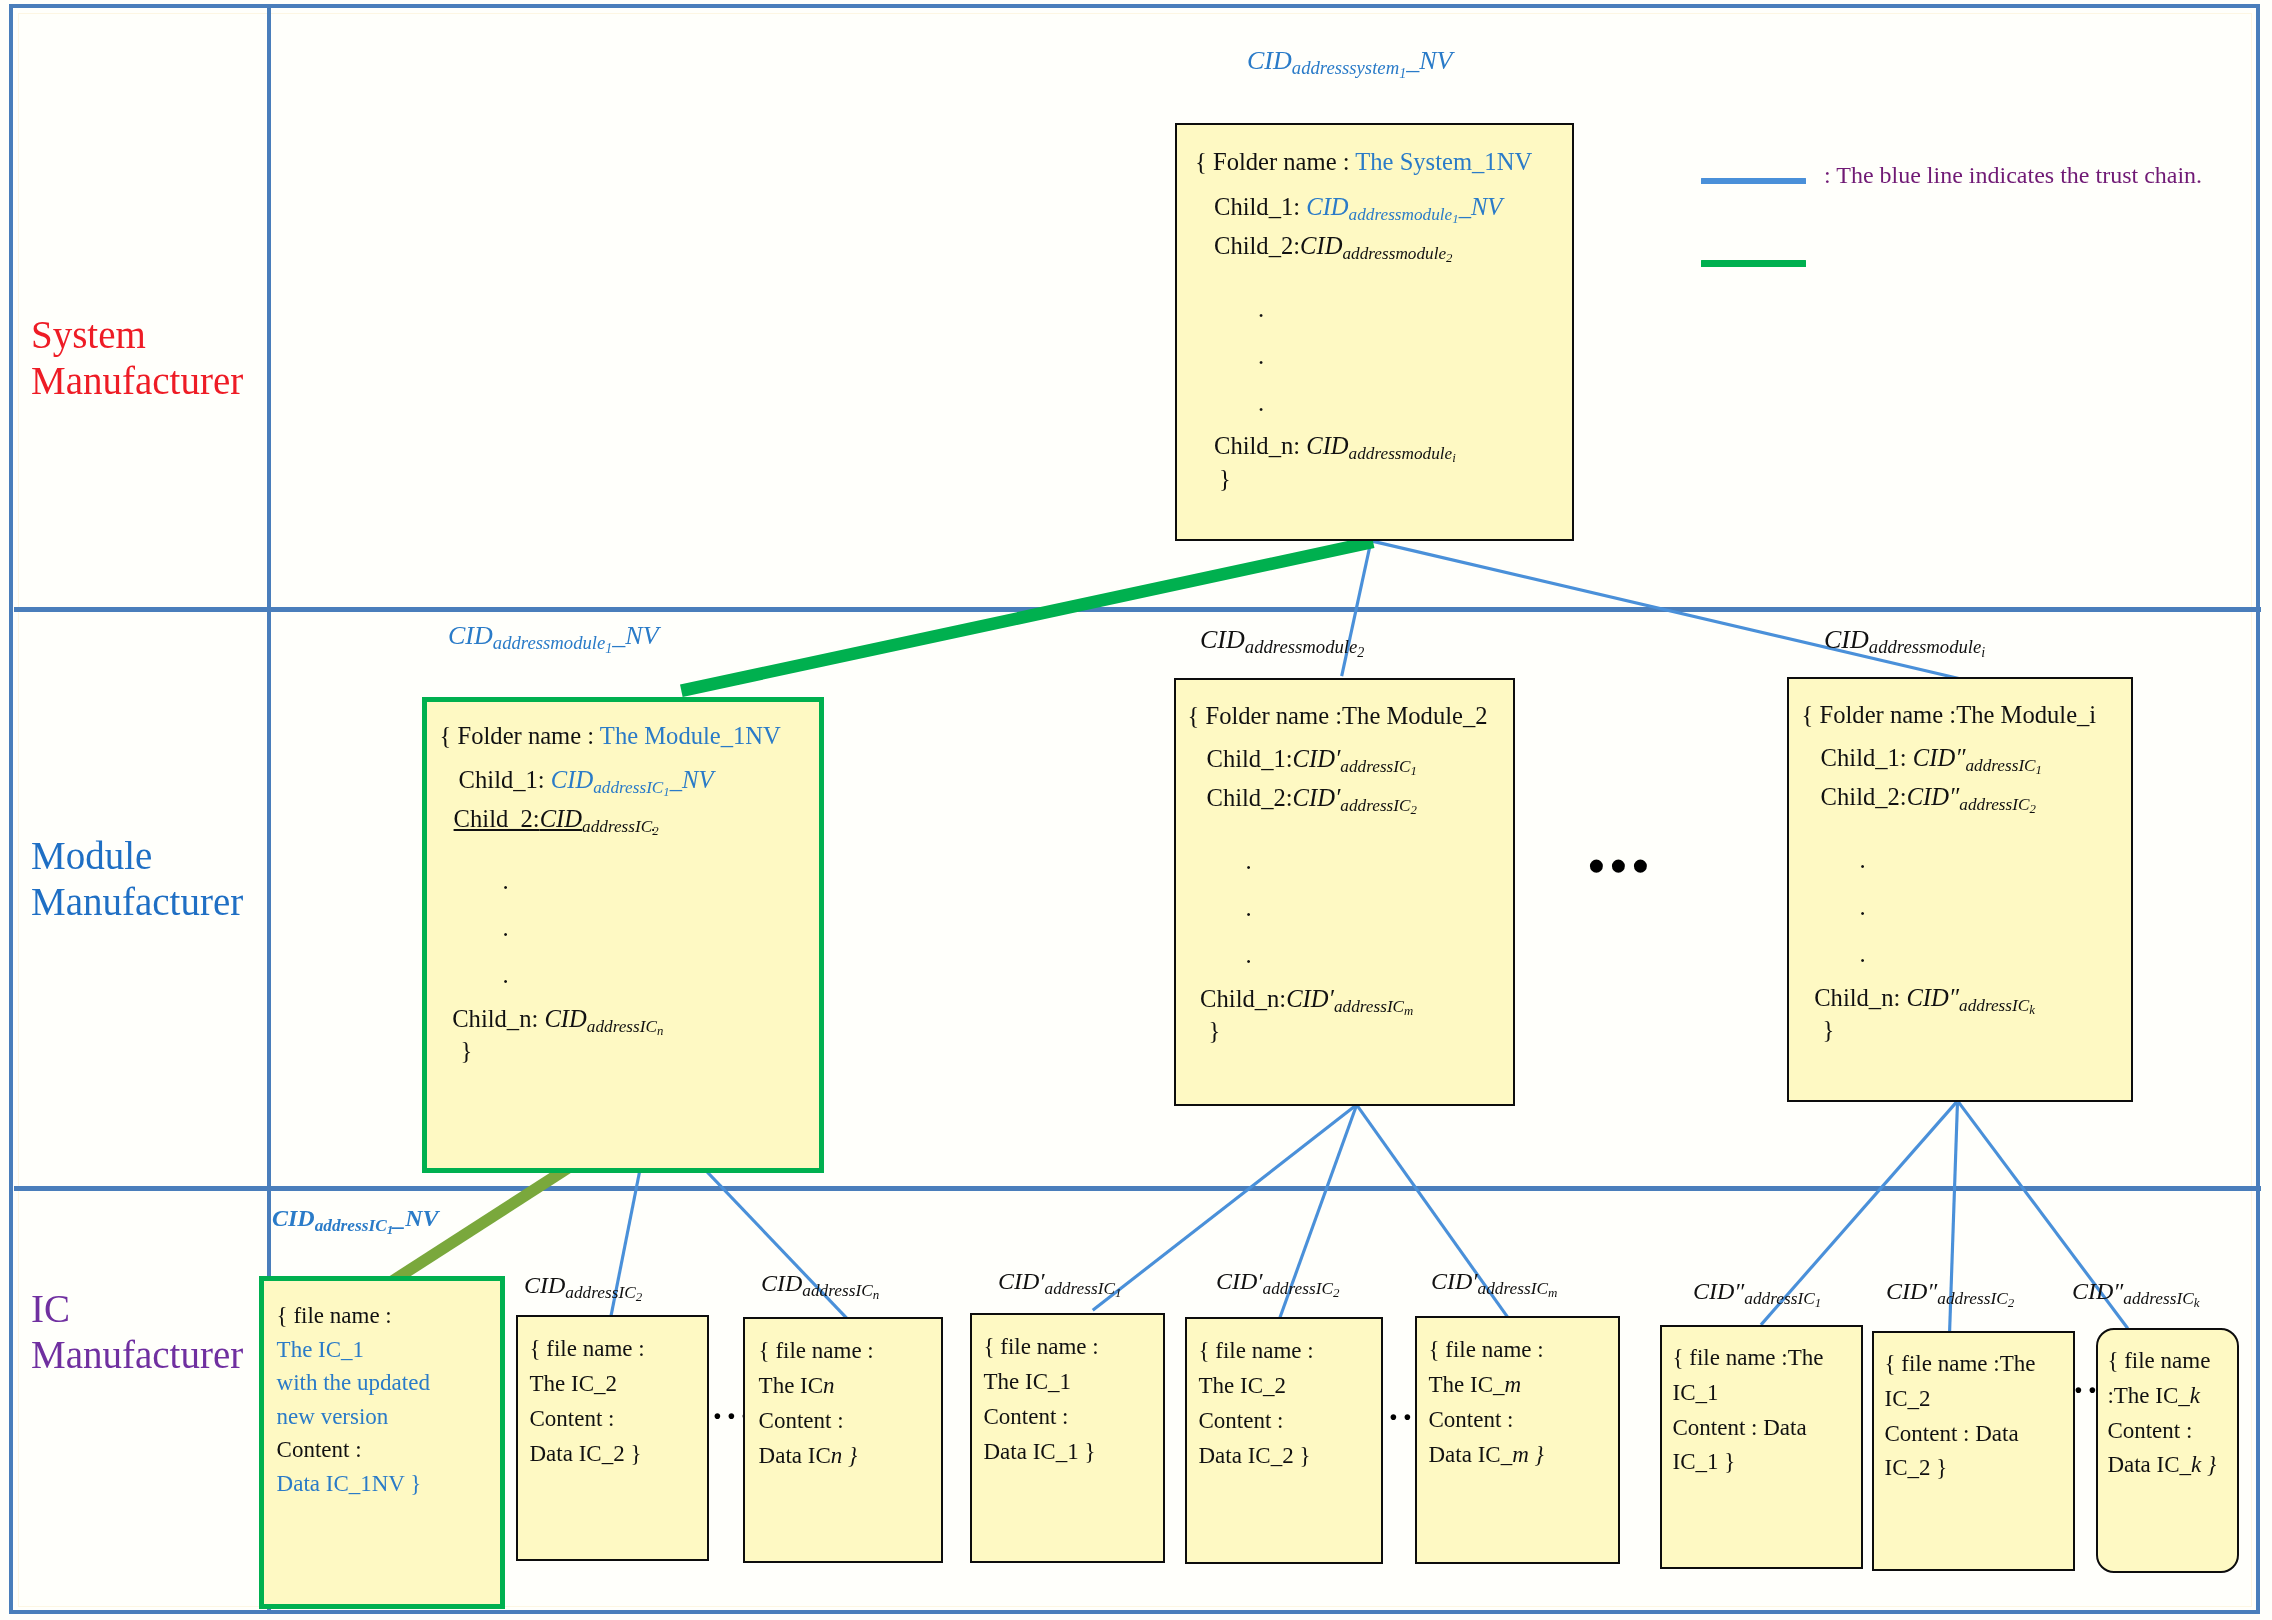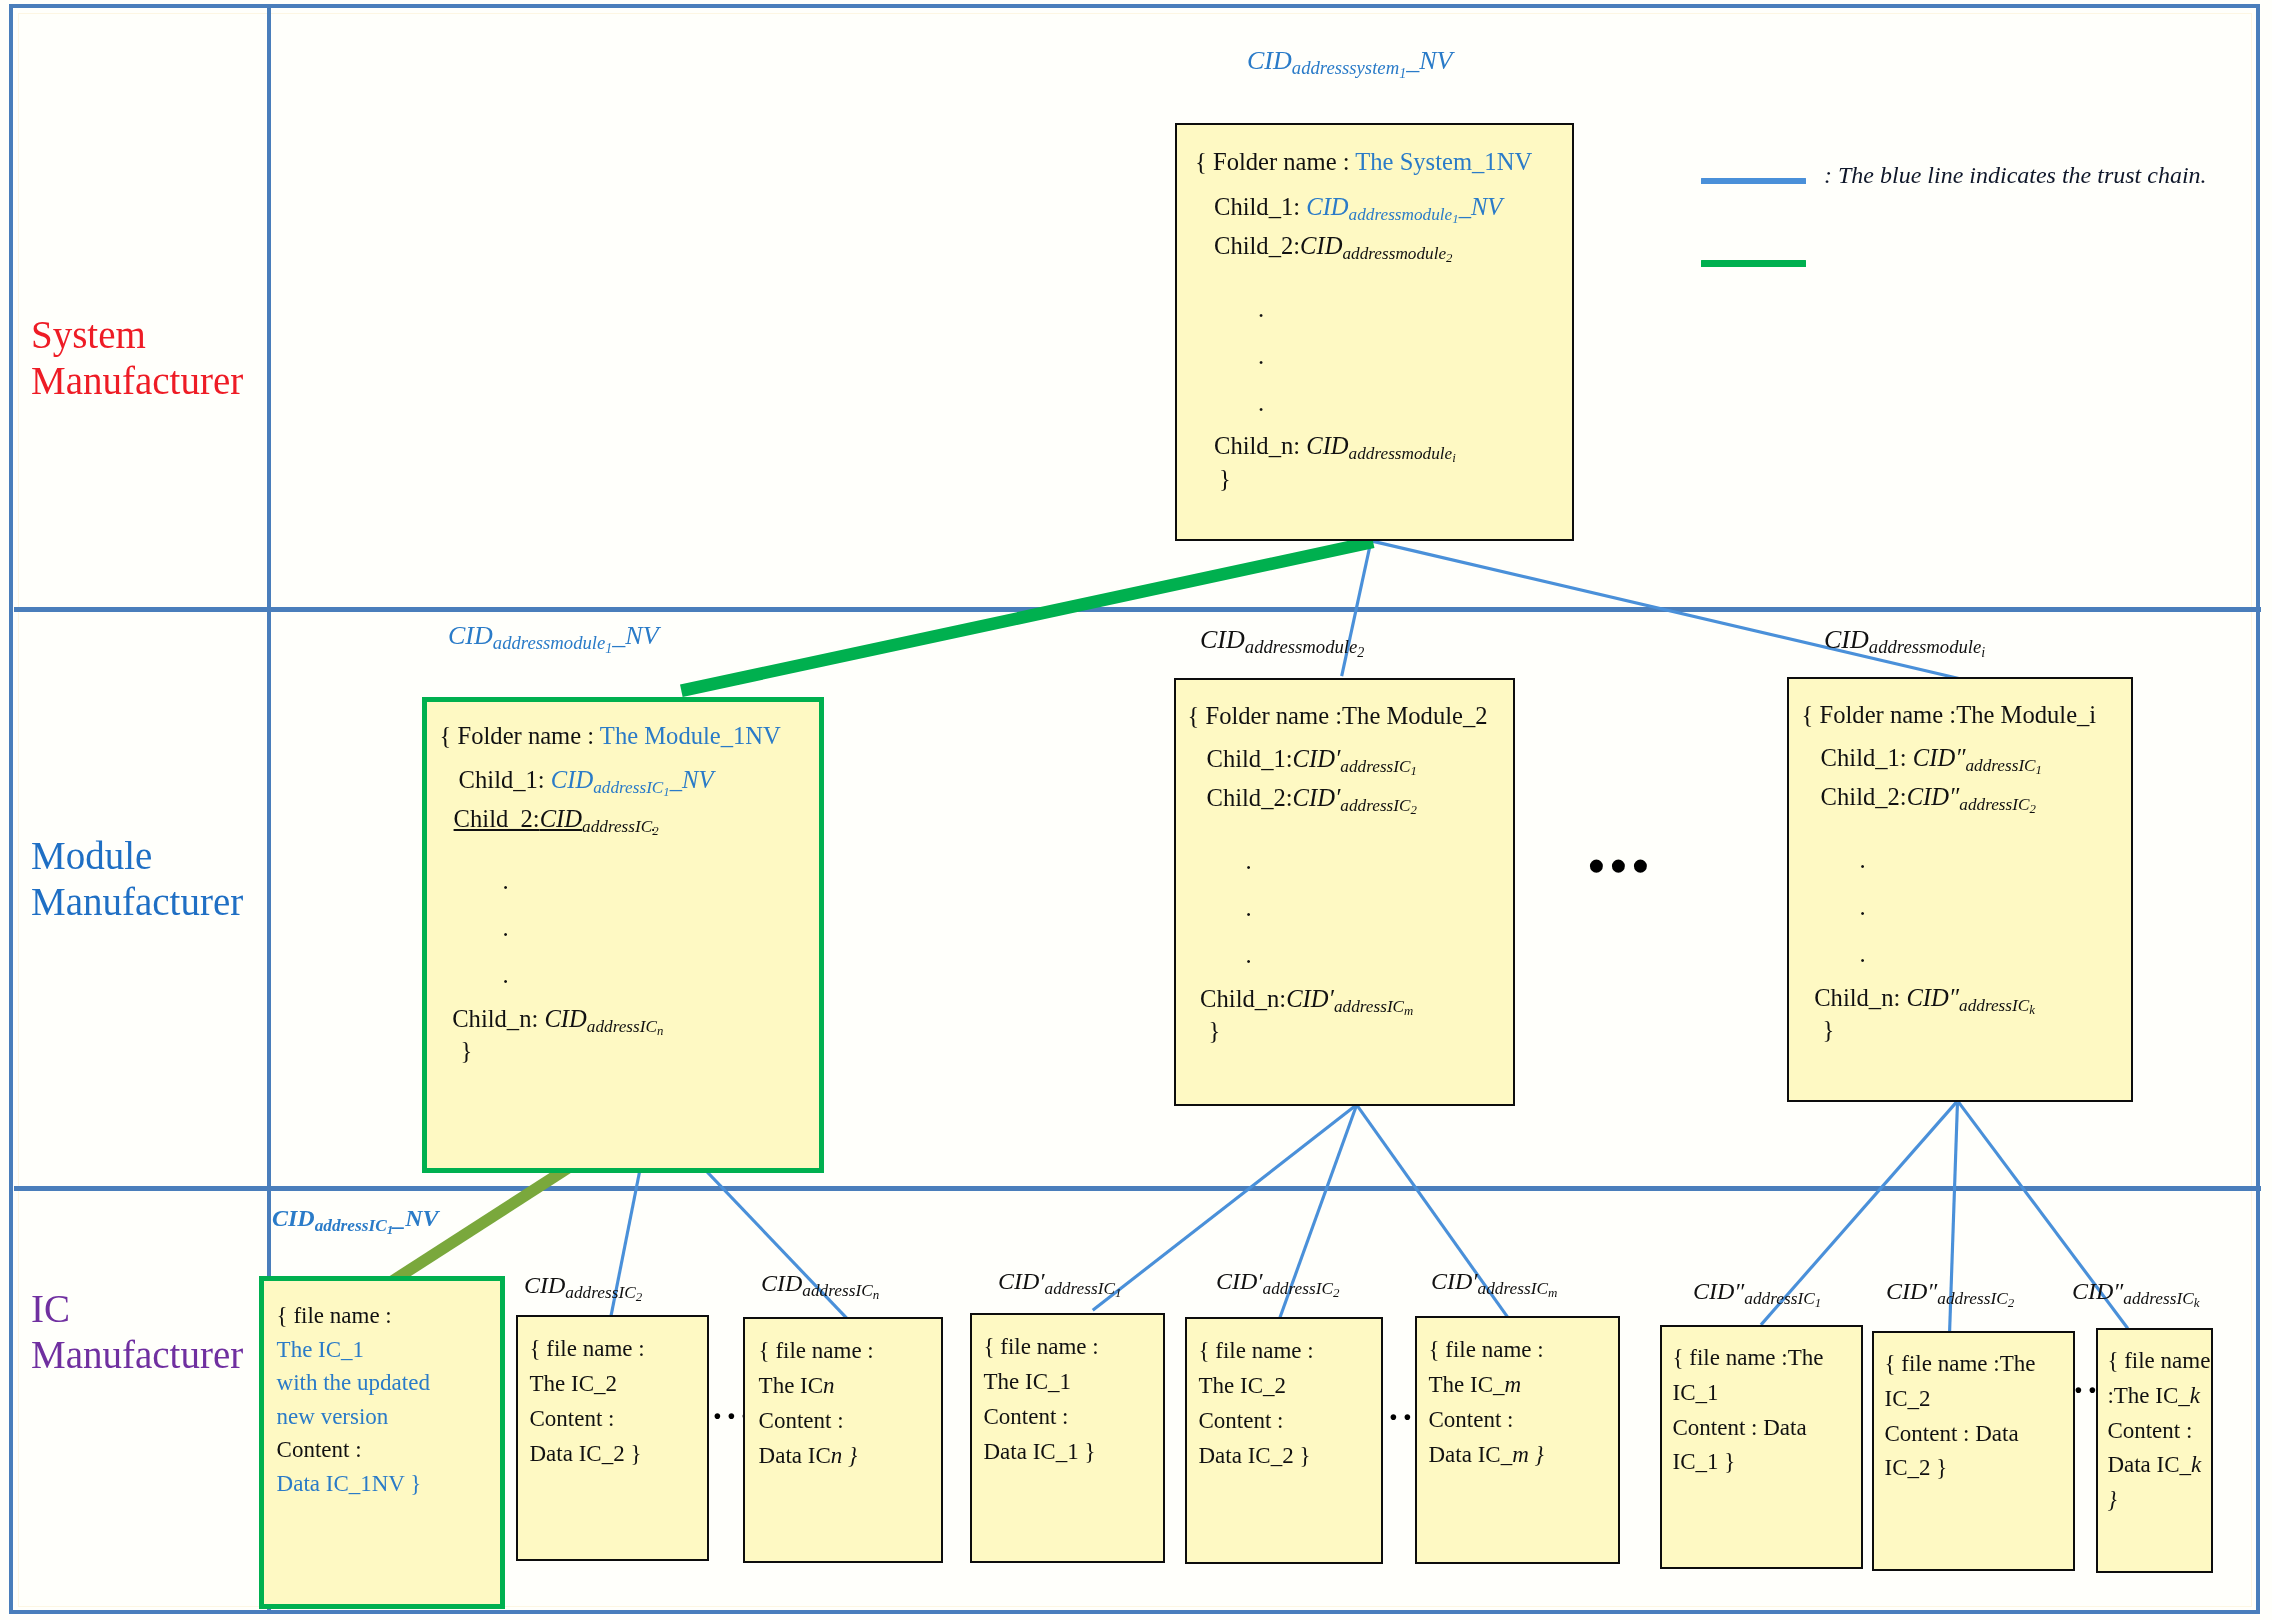--- a/index.html
+++ b/index.html
@@ -44,22 +44,22 @@
   .frow .s1{font-size:.70em;font-style:italic;vertical-align:-.30em;}
   .frow .s2{font-size:.52em;font-style:italic;vertical-align:-.62em;}
   .blue{color:#2a7bc8;}
   .dots{font-size:24.6px;line-height:1.0;letter-spacing:1px;}
 
   .ellip{position:absolute;font-size:48px;font-weight:700;letter-spacing:5.2px;color:#000;
          font-family:"Liberation Serif", serif;}
 
   
   .legend-line{position:absolute;height:5.8px;border-radius:0.5px;}
-  .legend-text{position:absolute;font-size:24px;line-height:1.32;color:#0f172a;
-               font-family:"Liberation Serif", serif;white-space:pre-line;font-style:italic;}
+  .legend-text{position:absolute;font-size:24px;line-height:1.32;color:#701a75;
+               font-family:"Liberation Serif", serif;white-space:pre-line;}
 </style>
 </head>
 <body>
 
 <div id="stage">
 
   <div class="frame"></div>
   <div class="frame-inner"></div>
 
   <div class="lane-div" style="top:607px;"></div>
@@ -289,21 +289,21 @@
       <div> Content : Data</div>
       <div>IC_2 }</div>
     </div>
   </div>
 
   <div class="ellip" style="left:2074px;top:1362px;font-size:35px;">...</div>
 
   <div class="cidlabel" style="left:2072px;top:1278px;font-size:24px;">
     <span>CID″</span><span class="sub1">address</span><span class="sub1">IC</span><span class="sub2">k</span>
   </div>
-  <div class="node blk" style="left:2096px;top:1328px;width:117px;height:245px;">
+  <div class="node blk" style="left:2096px;top:1328px;width:143px;height:245px;border-radius:18px;">
     <div class="nodebody" style="padding:13.6px 0 0 9.4px;font-size:23px;line-height:1.52;">
       <div>{ file name</div>
       <div><span>:The IC_</span><i>k</i></div>
       <div> Content :</div>
       <div><span>Data IC_</span><i>k }</i></div>
     </div>
   </div>
 
 </div>
 

